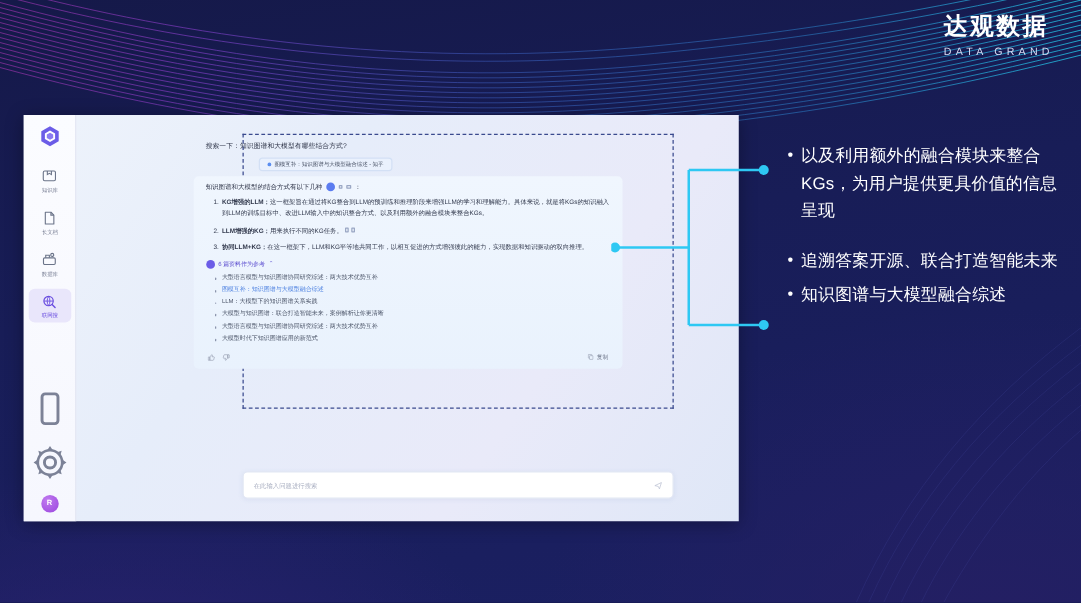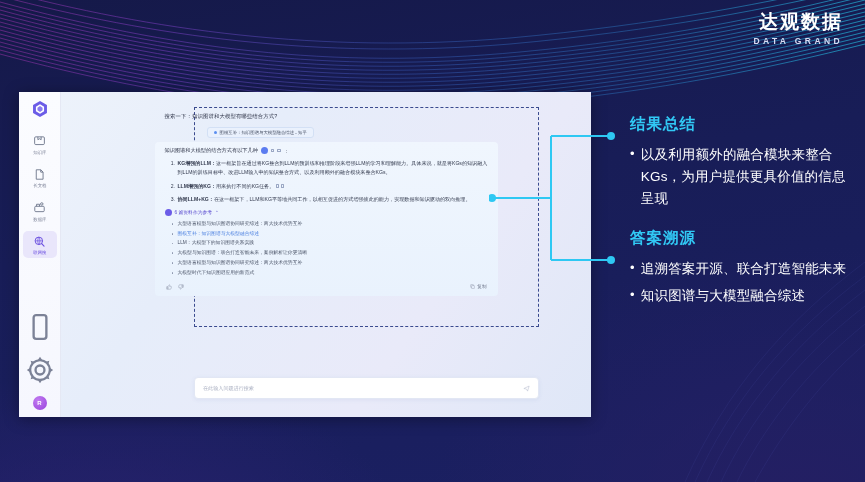--- a/index.html
+++ b/index.html
@@ -20,29 +20,29 @@
       radial-gradient(ellipse 60% 70% at 12% 120%, #2a2270 0%, rgba(42,34,112,0) 62%),
       radial-gradient(ellipse 70% 90% at 92% 105%, #241f63 0%, rgba(36,31,99,0) 60%),
       linear-gradient(170deg, #151949 0%, #181d57 42%, #1b2063 100%);
   }
   #wave-layer { position: absolute; left:0; top:0; width:865px; height:110px; }
   #corner-rays { position:absolute; right:0; bottom:0; width:330px; height:220px; opacity:.5; }
 
   
   #logo {
     position: absolute; right: 22px; top: 12px;
-    text-align: right; color: #ffffff;
+    text-align: left; color: #ffffff;
     line-height: 1;
   }
   #logo .cn {
     font-size: 19px; font-weight: 700; letter-spacing: 2px;
   }
   #logo .en {
     font-size: 8.5px; letter-spacing: 3.4px; margin-top: 6px;
-    color: #d8dcf3; font-weight: 700;
+    color: #d8dcf3; font-weight: 400;
   }
 
   
   #app-window {
     position: absolute; left: 19px; top: 92px;
     width: 572px; height: 325px;
     background: linear-gradient(125deg,#eef3fb 0%,#e6edfa 35%,#e9eaf9 70%,#dfe7f7 100%);
     display: flex;
     box-shadow: 0 2px 14px rgba(0,0,0,.35);
   }
@@ -405,29 +405,27 @@
     <path d="M62 136 H122"></path>
   </g>
   <circle cx="3" cy="74" r="4" fill="#2ec8f3"></circle>
   <circle cx="122" cy="12" r="4" fill="#2ec8f3"></circle>
   <circle cx="122" cy="136" r="4" fill="#2ec8f3"></circle>
 </svg>
 
 <div id="right-col">
 
   <div class="sec-block">
-    <div class="sec-title">结果总结</div>
     <div class="bullet">
       <span class="bdot">•</span>
       <span class="btxt">以及利用额外的融合模块来整合KGs，为用户提供更具价值的信息呈现</span>
     </div>
   </div>
 
   <div class="sec-block">
-    <div class="sec-title">答案溯源</div>
     <div class="bullet">
       <span class="bdot">•</span>
       <span class="btxt">追溯答案开源、联合打造智能未来</span>
     </div>
     <div class="bullet">
       <span class="bdot">•</span>
       <span class="btxt">知识图谱与大模型融合综述</span>
     </div>
   </div>
 

